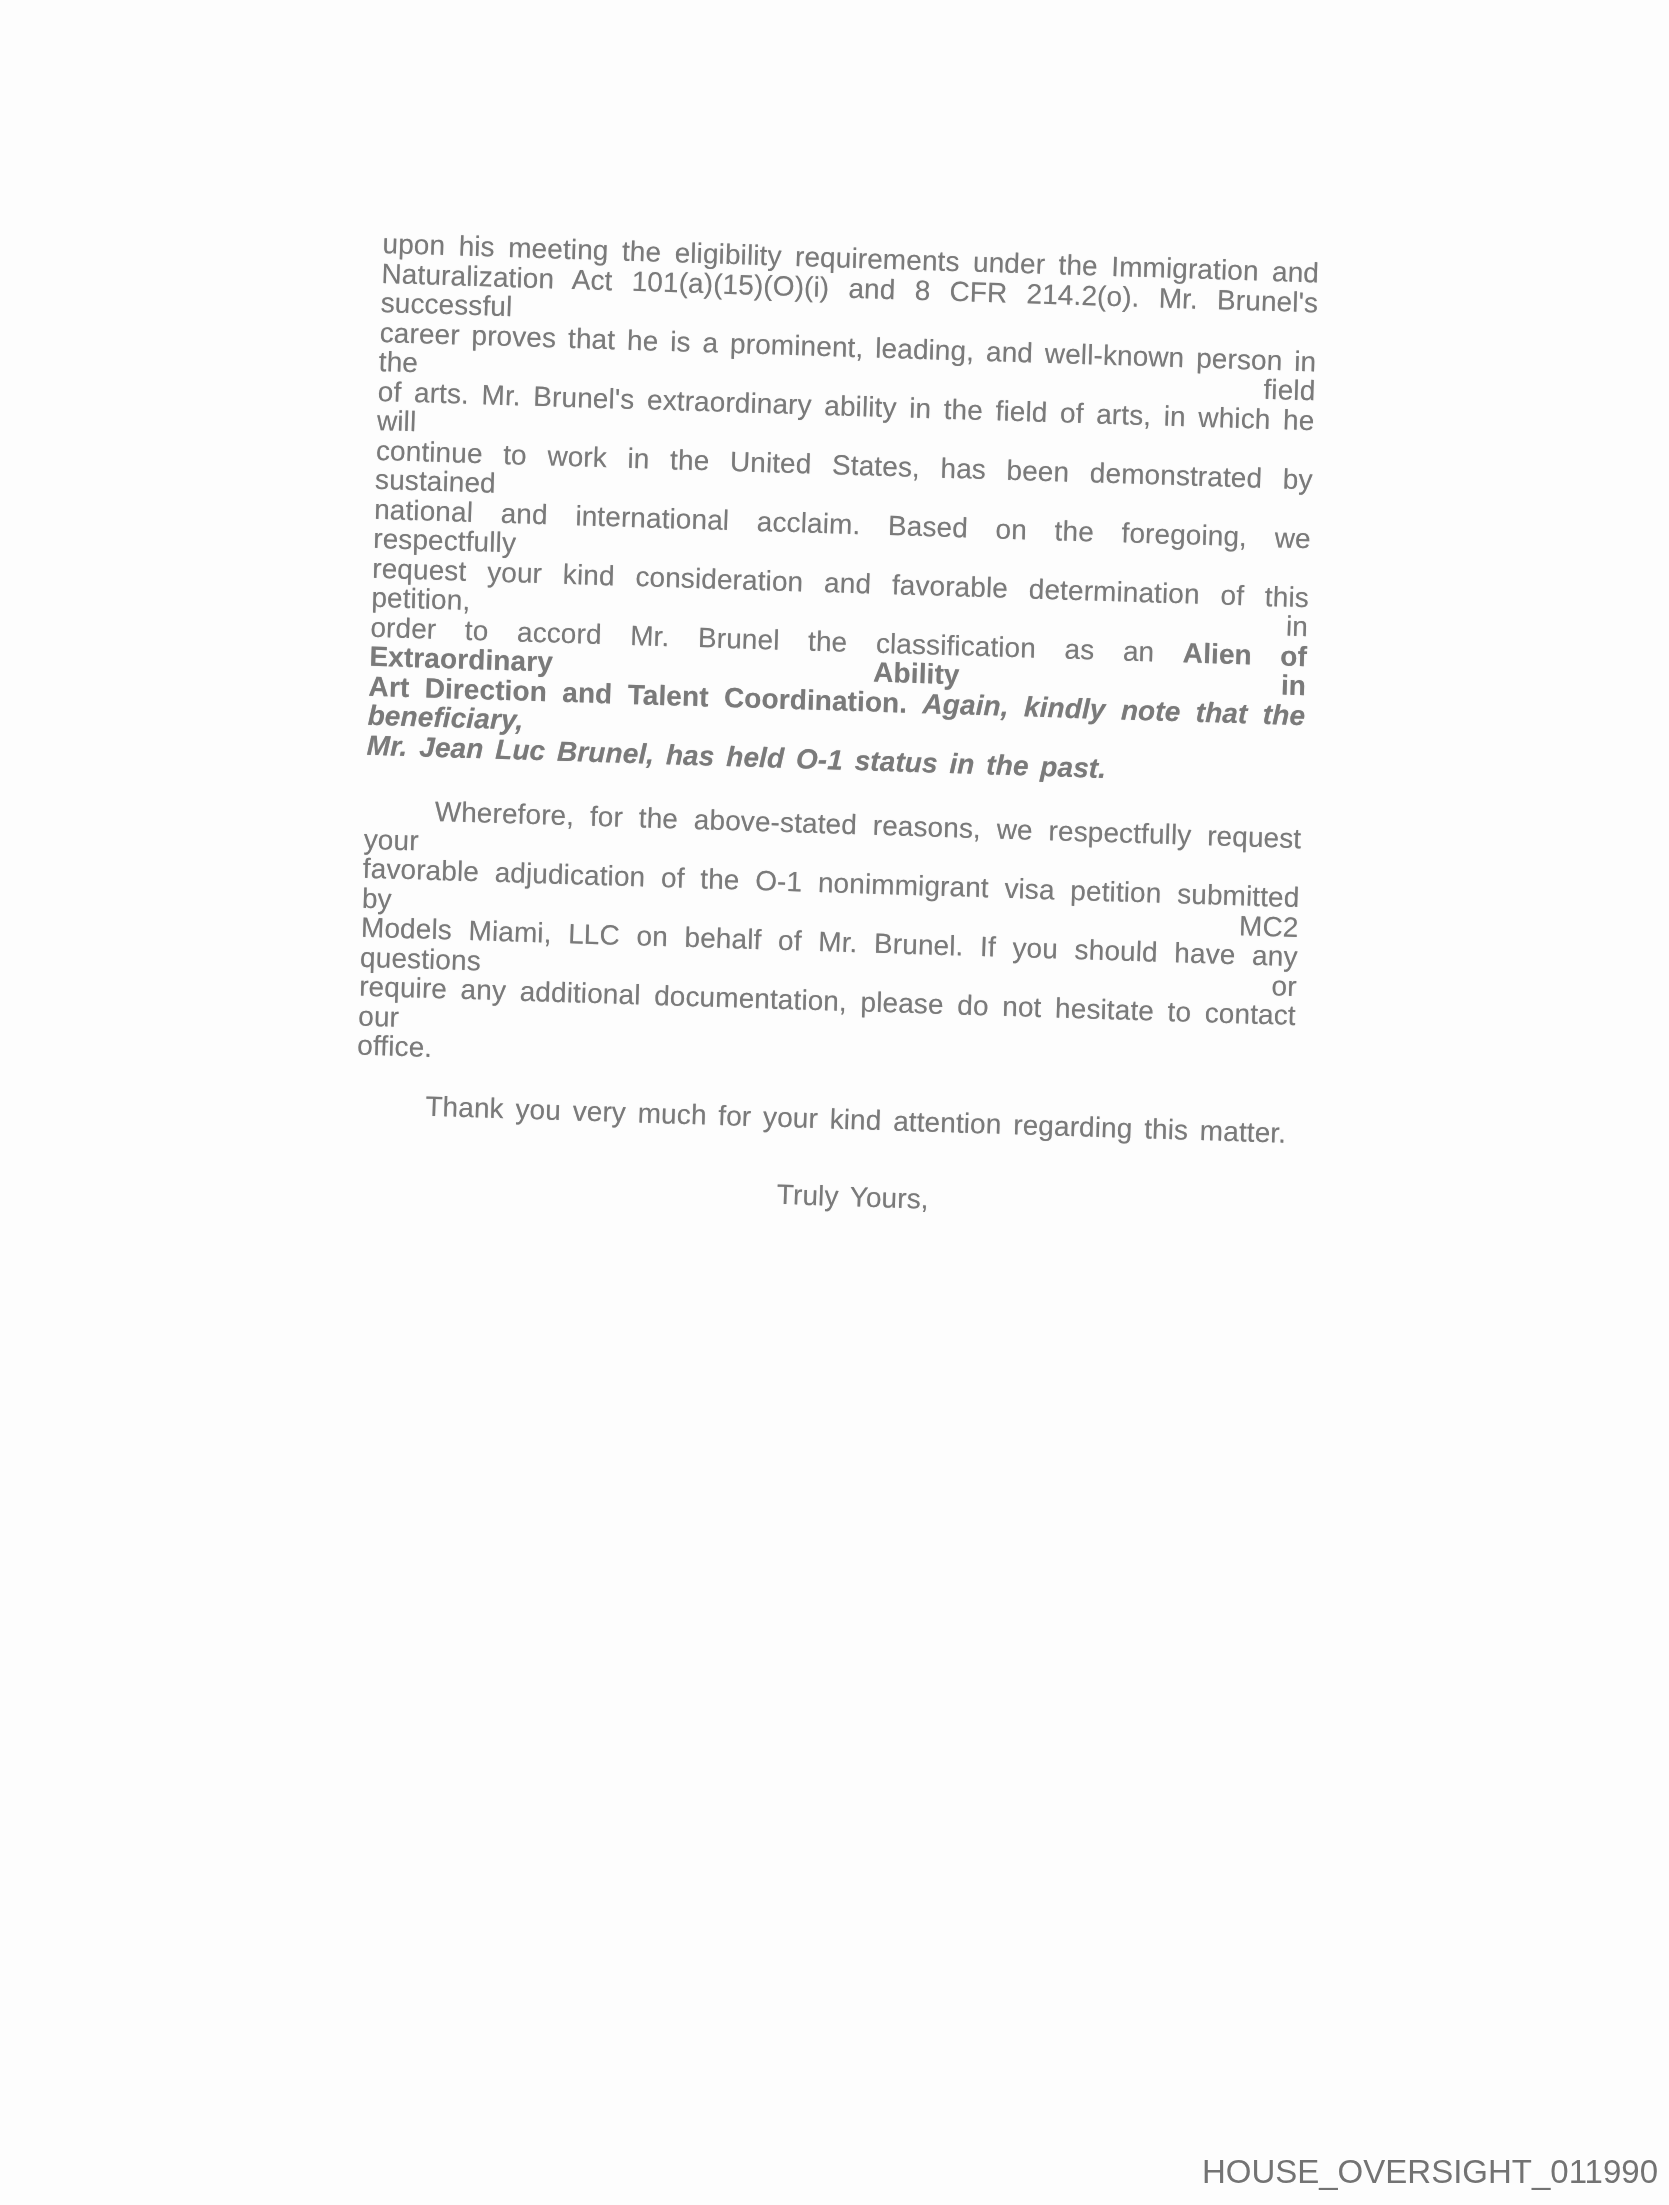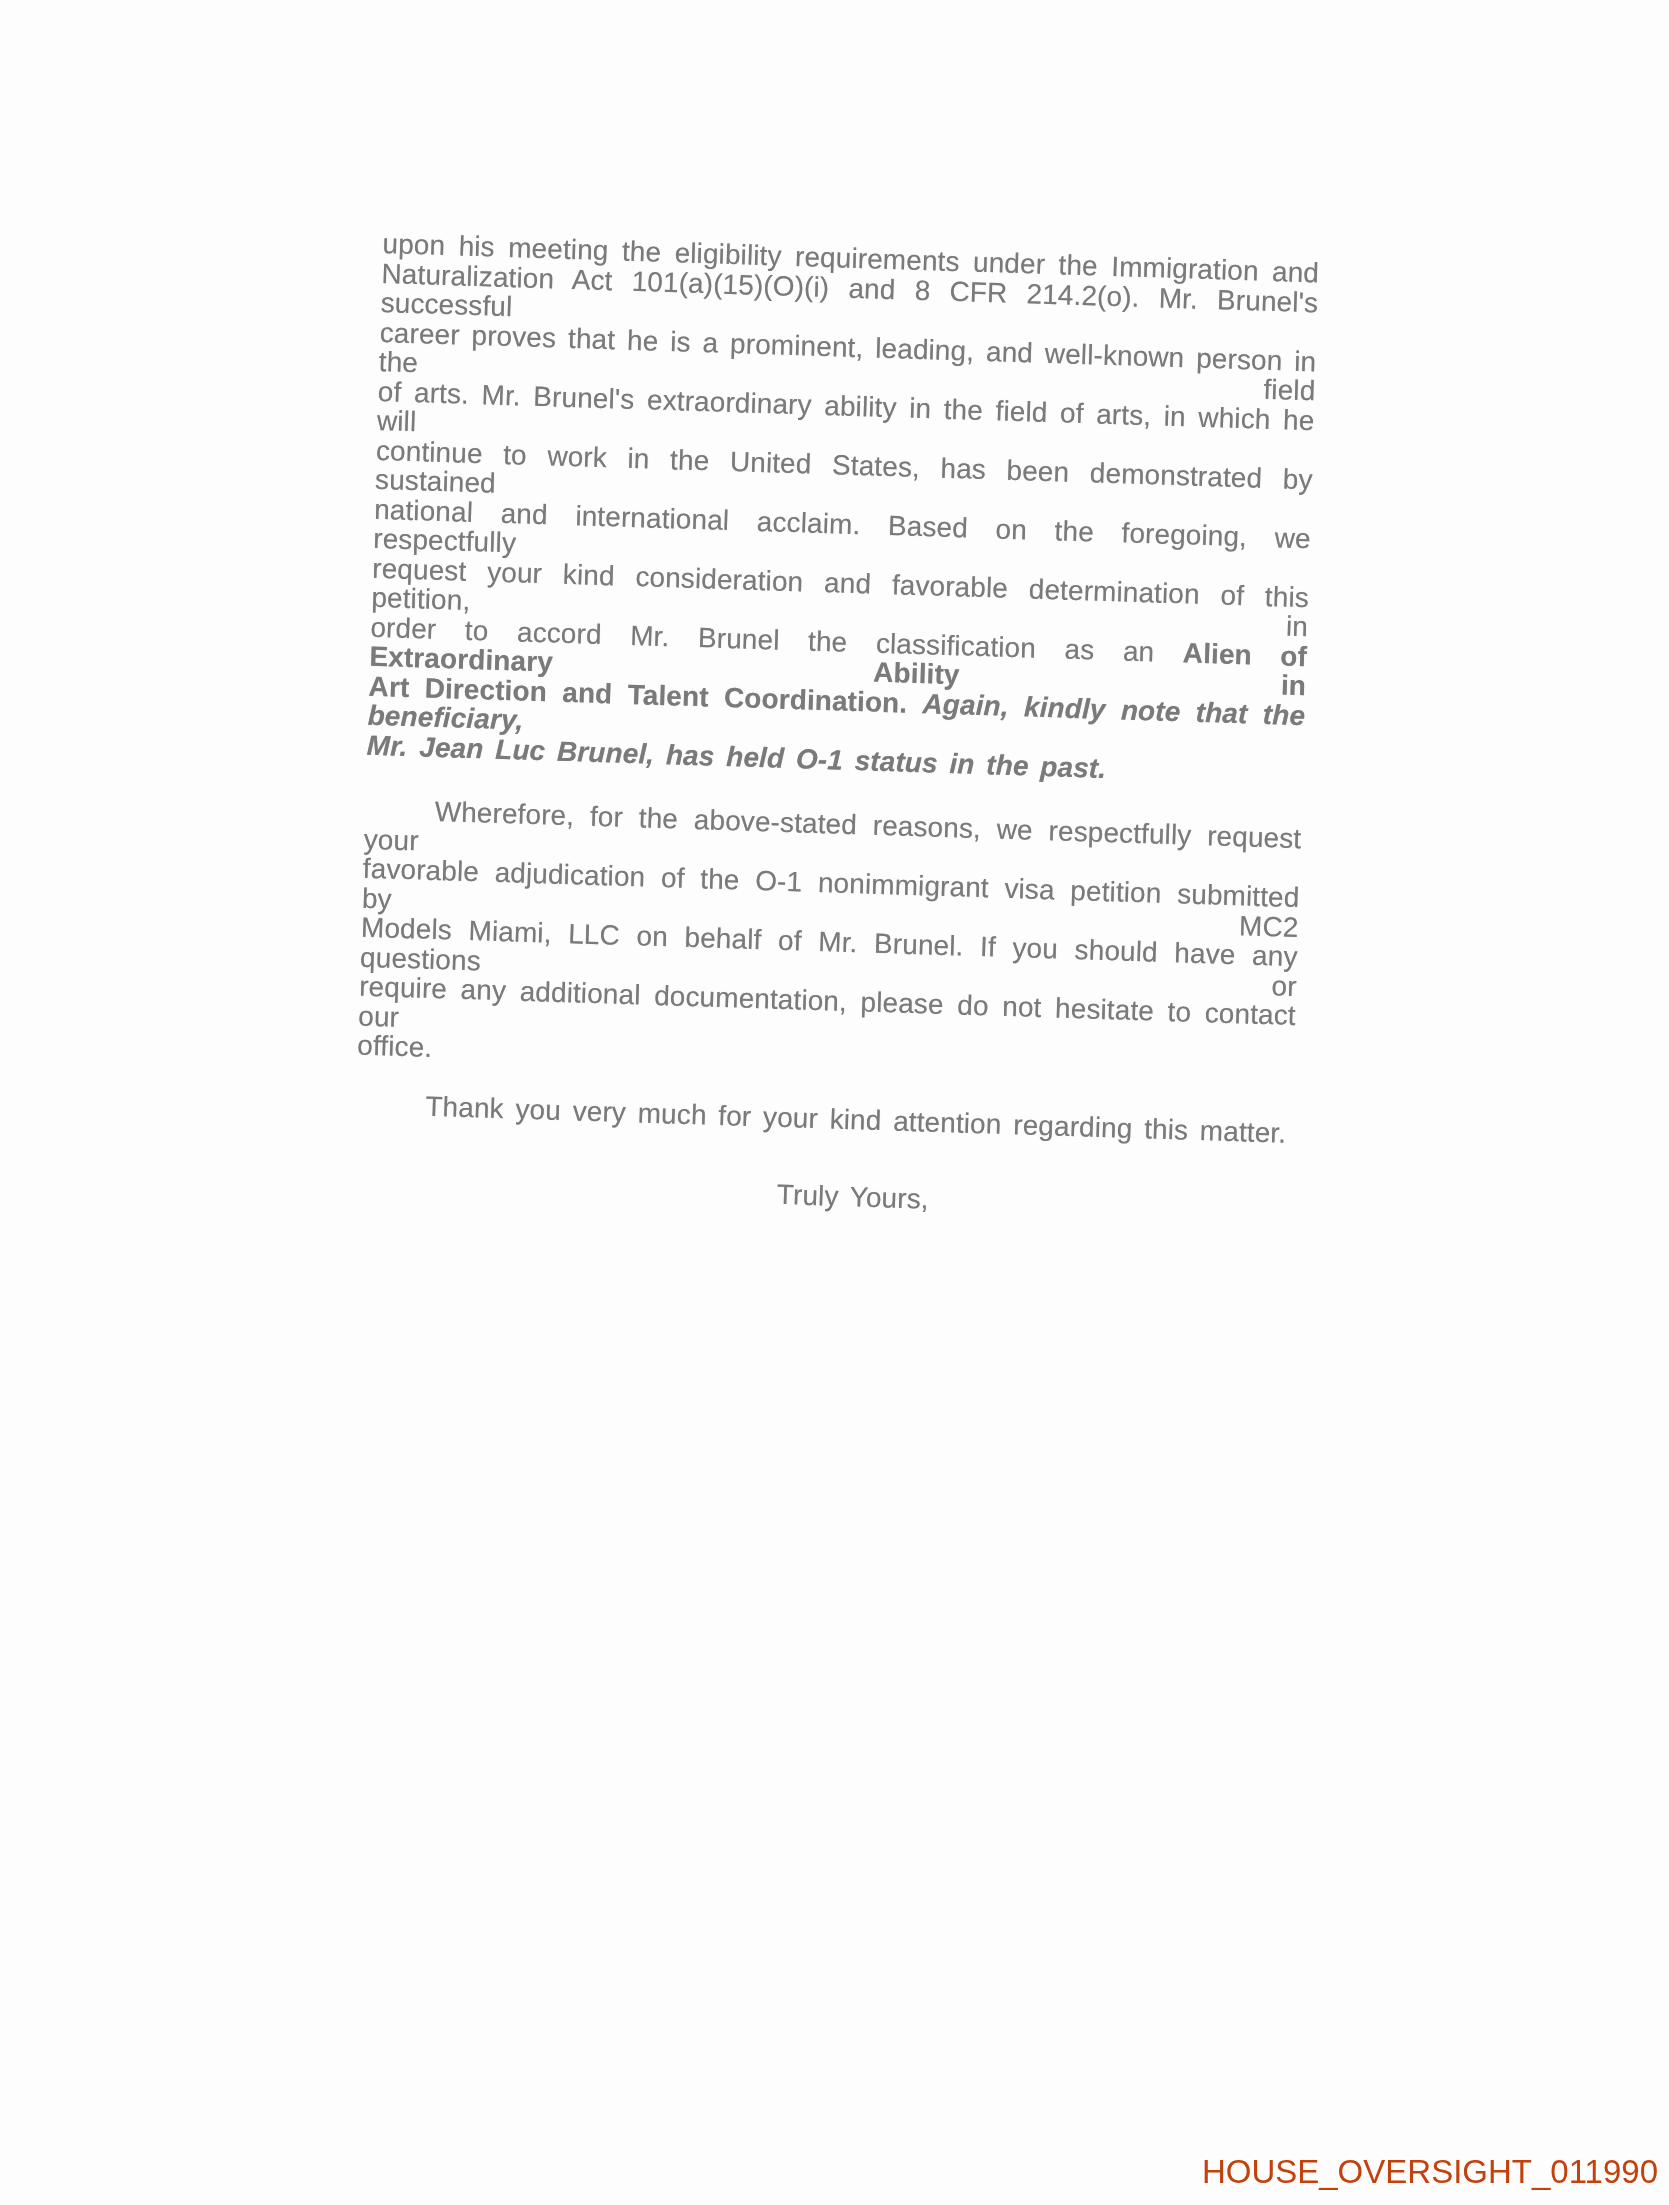--- a/index.html
+++ b/index.html
@@ -20,21 +20,21 @@
   .left{text-align:left;text-align-last:left;}
   .indent{text-indent:70px;}
   .b{font-weight:700;}
   .bi{font-weight:700;font-style:italic;}
   .p2{margin-top:35px;}
   .p3{margin-top:29px;}
   .signoff{margin-top:48px;margin-left:424px;}
   .stamp{
     position:absolute;right:11px;bottom:14.4px;
     font-family:"Liberation Sans",sans-serif;
-    font-size:33px;color:#c2410c;text-align:center;
+    font-size:33px;color:#737373;text-align:center;
   }
 </style>
 </head>
 <body>
 
 <div class="page">
 
   <div class="letter">
 
     <div>

